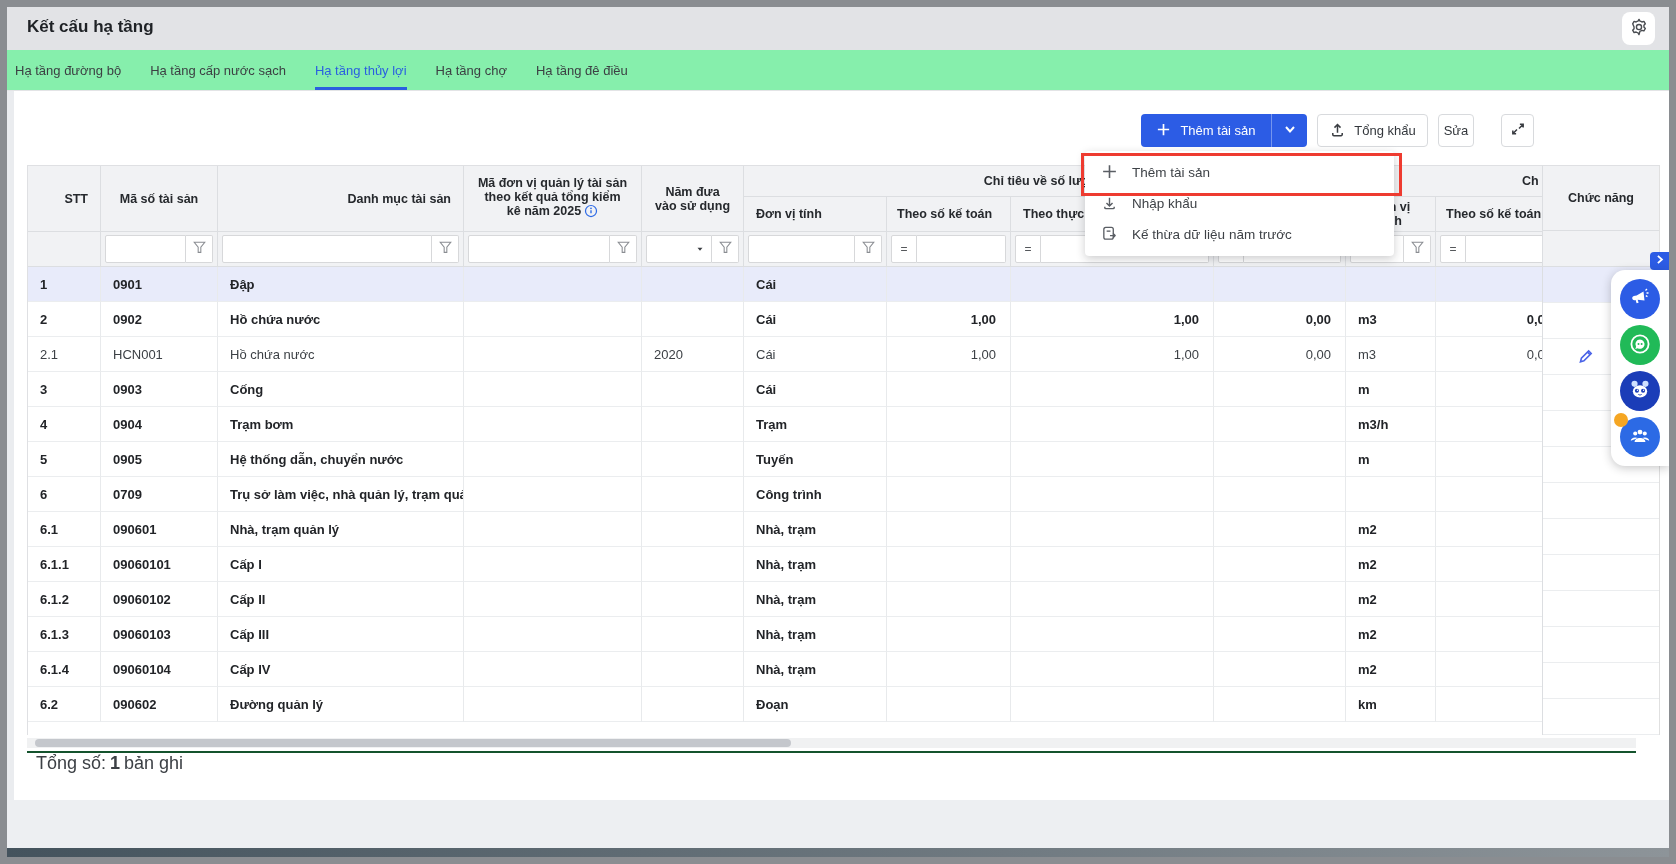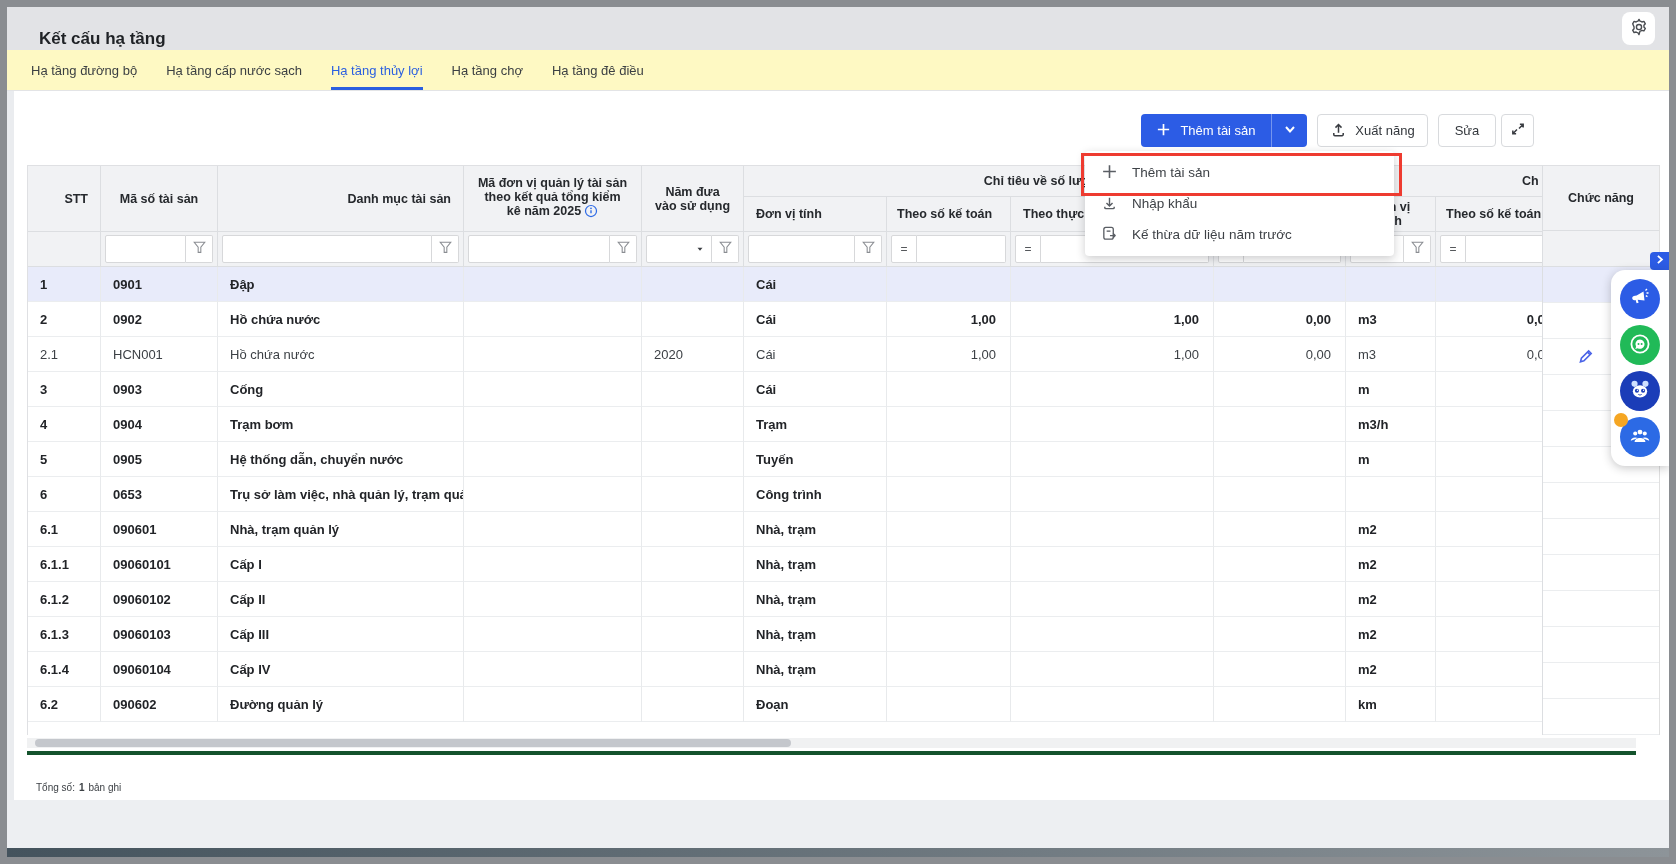--- a/index.html
+++ b/index.html
@@ -2,41 +2,41 @@
 <html><head>
 <meta charset="utf-8">
 <style>
   html,body{margin:0;padding:0;background:#6b6e72;}
   .stage{position:relative;width:1676px;height:864px;background:#8a8d91;overflow:hidden;
          font-family:"Liberation Sans","DejaVu Sans",sans-serif;}
   .app{position:absolute;left:7px;top:7px;width:1662px;height:850px;background:#ffffff;overflow:hidden;}
 
   
   .titlebar{position:absolute;left:0;top:0;width:100%;height:43px;background:#e2e3e6;}
-  .titlebar h1{margin:12px;position:absolute;left:20px;top:10px;font-size:17px;font-weight:700;color:#1f2226;}
+  .titlebar h1{margin:0;position:absolute;left:20px;top:10px;font-size:17px;font-weight:700;color:#1f2226;}
   .gear-btn{position:absolute;right:14px;top:5px;width:33px;height:33px;background:#fff;border:none;
             border-radius:8px;cursor:pointer;display:flex;align-items:center;justify-content:center;}
 
   
-  .tabsrow{position:absolute;left:0;top:43px;width:100%;height:41px;background:#fef9c3;
-           border-bottom:1px solid #e3e4e6;display:flex;align-items:stretch;padding-left:24px;box-sizing:border-box;}
+  .tabsrow{position:absolute;left:0;top:43px;width:100%;height:41px;background:#86efac;
+           border-bottom:1px solid #e3e4e6;display:flex;align-items:stretch;padding-left:8px;box-sizing:border-box;}
   .tab{position:relative;display:flex;align-items:center;margin-right:29px;font-size:13px;font-weight:500;
        color:#3c4043;cursor:pointer;white-space:nowrap;}
   .tab.active{color:#2a5fe0;}
   .tab.active::after{content:"";position:absolute;left:0;right:0;bottom:0;height:3px;background:#2a5fe0;}
 
   
   .toolbar-btn{position:absolute;top:107px;height:33px;box-sizing:border-box;font-size:13px;font-weight:500;
                display:flex;align-items:center;justify-content:center;cursor:pointer;}
   .btn-main{left:1134px;width:130px;background:#2c5ce5;color:#fff;border:none;border-radius:4px 0 0 4px;gap:9px;}
   .btn-caret{left:1264px;width:36px;background:#2c5ce5;border:none;border-left:1px solid rgba(255,255,255,.35);
              border-radius:0 4px 4px 0;}
   .btn-white{background:#fff;border:1px solid #d8dadd;border-radius:4px;color:#33373c;gap:8px;}
   .btn-export{left:1310px;width:111px;}
-  .btn-edit{left:1431px;width:58px;}
+  .btn-edit{left:1431px;width:36px;}
   .btn-expand{left:1494px;width:33px;}
 
   
   .tablewrap{position:absolute;left:20px;top:158px;width:1515px;height:570px;overflow:hidden;
              border-top:1px solid #dfe0e3;border-left:1px solid #dfe0e3;box-sizing:border-box;z-index:1;}
   table.grid{border-collapse:separate;border-spacing:0;table-layout:fixed;width:1539px;}
   .grid th{background:#f1f2f4;border-right:1px solid #dcdee1;border-bottom:1px solid #dcdee1;
            font-size:12.5px;font-weight:700;color:#26292d;padding:3px 12px;box-sizing:border-box;overflow:hidden;}
   .grid th.grp{height:31px;text-align:center;}
   .grid th.sub{height:32px;}
@@ -77,22 +77,22 @@
   
   .menu{position:absolute;left:1078px;top:144px;width:309px;background:#fff;border-radius:4px;z-index:5;
         box-shadow:0 3px 10px rgba(32,33,36,.22);padding:6px 0;}
   .menu-item{height:31px;display:flex;align-items:center;gap:14px;padding:0 16px;font-size:13.5px;
              color:#3e4247;cursor:pointer;white-space:nowrap;}
   .red-box{position:absolute;left:1074px;top:146px;width:315px;height:37px;border:3px solid #ee3b30;z-index:6;pointer-events:none;}
 
   
   .hscroll{position:absolute;left:20px;top:731px;width:1609px;height:10px;background:#f0f1f2;z-index:3;}
   .hthumb{position:absolute;left:8px;top:1px;width:756px;height:8px;background:#c4c7cc;border-radius:4px;cursor:pointer;}
-  .tfooter{position:absolute;left:20px;top:744px;width:1609px;height:42px;border-top:4px solid #14532d;
-           display:flex;align-items:flex-end;font-size:10px;color:#3c4045;padding-left:9px;box-sizing:border-box;}
+  .tfooter{position:absolute;left:20px;top:744px;width:1609px;height:42px;border-top:2px solid #14532d;
+           display:flex;align-items:flex-start;font-size:18px;color:#3c4045;padding-left:9px;box-sizing:border-box;}
   .tfooter b{margin:0 4px;}
 
   
   .side-chevron{position:absolute;left:1643px;top:245px;width:19px;height:18px;background:#2c5ce5;border:none;
                 border-radius:4px 0 0 4px;display:flex;align-items:center;justify-content:center;cursor:pointer;z-index:7;padding:0;}
   .side-panel{position:absolute;left:1604px;top:263px;width:58px;height:196px;background:#fff;border-radius:14px 0 0 14px;
               box-shadow:0 2px 10px rgba(32,33,36,.25);z-index:7;display:flex;flex-direction:column;align-items:center;
               justify-content:space-around;padding:6px 0;box-sizing:border-box;}
   .fab{position:relative;width:40px;height:40px;border:none;border-radius:50%;cursor:pointer;padding:0;
        display:flex;align-items:center;justify-content:center;}
@@ -145,21 +145,21 @@
           </svg>
       </span>
     </button>
     <button class="toolbar-btn btn-white btn-export">
       <span>
         <svg width="17" height="17" viewBox="0 0 18 18" fill="none" stroke="#3a3d42" stroke-width="1.6">
           <path d="M9 12.5V4M5.8 7L9 3.7 12.2 7"></path>
             <path d="M4 12.8v1.5a1.2 1.2 0 0 0 1.2 1.2h7.6a1.2 1.2 0 0 0 1.2-1.2v-1.5"></path>
         </svg>
       </span>
-      <span>Xuất năng</span>
+      <span>Tổng khẩu</span>
     </button>
     <button class="toolbar-btn btn-white btn-edit">
       <span>Sửa</span>
     </button>
     <button class="toolbar-btn btn-white btn-expand">
       <span>
         <svg width="16" height="16" viewBox="0 0 17 17" fill="none" stroke="#3a3d42" stroke-width="1.6">
           <path d="M10.5 3.5H14v3.5M14 3.5L9.6 7.9M6.5 13.5H3v-3.5M3 13.5l4.4-4.4"></path>
         </svg>
       </span>
@@ -366,21 +366,21 @@
               <td class=""></td>
               <td class="">Tuyến</td>
               <td class="num"></td>
               <td class="num"></td>
               <td class="num"></td>
               <td class="">m</td>
               <td class="num"></td>
             </tr>
             <tr class="bold ">
               <td class="">6</td>
-              <td class="">0653</td>
+              <td class="">0709</td>
               <td class="">Trụ sở làm việc, nhà quản lý, trạm quả...</td>
               <td class=""></td>
               <td class=""></td>
               <td class="">Công trình</td>
               <td class="num"></td>
               <td class="num"></td>
               <td class="num"></td>
               <td class=""></td>
               <td class="num"></td>
             </tr>

